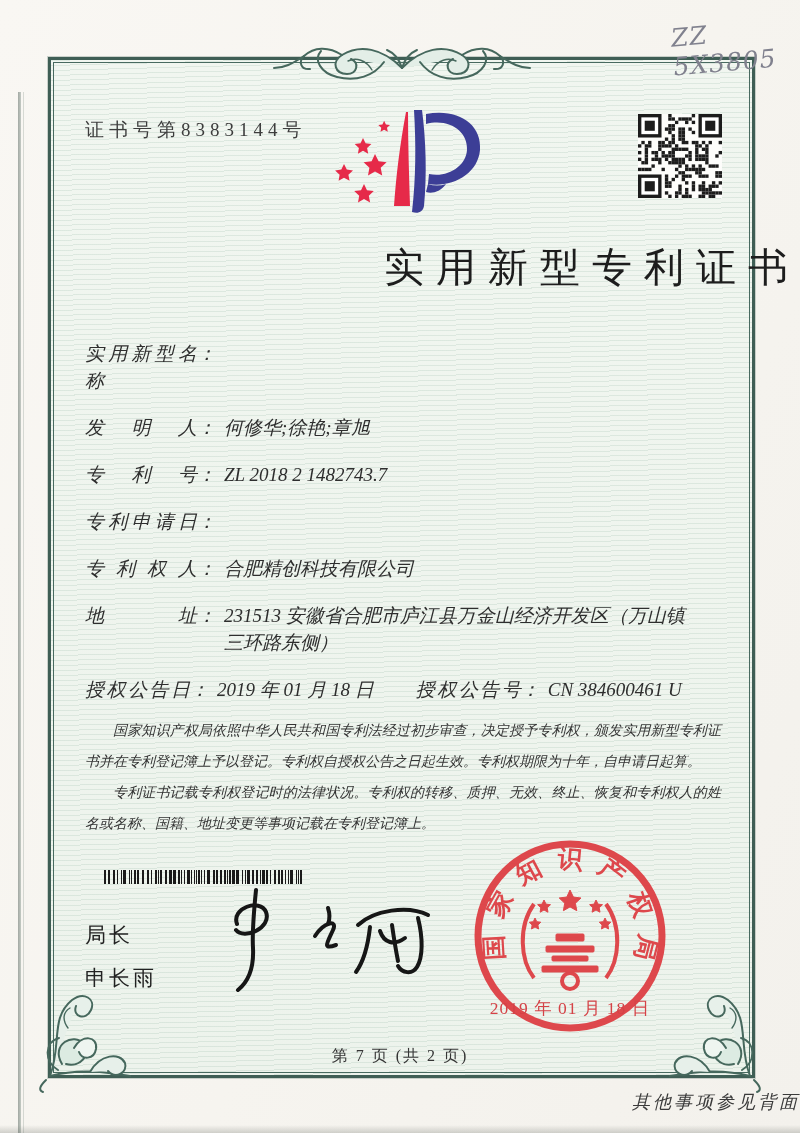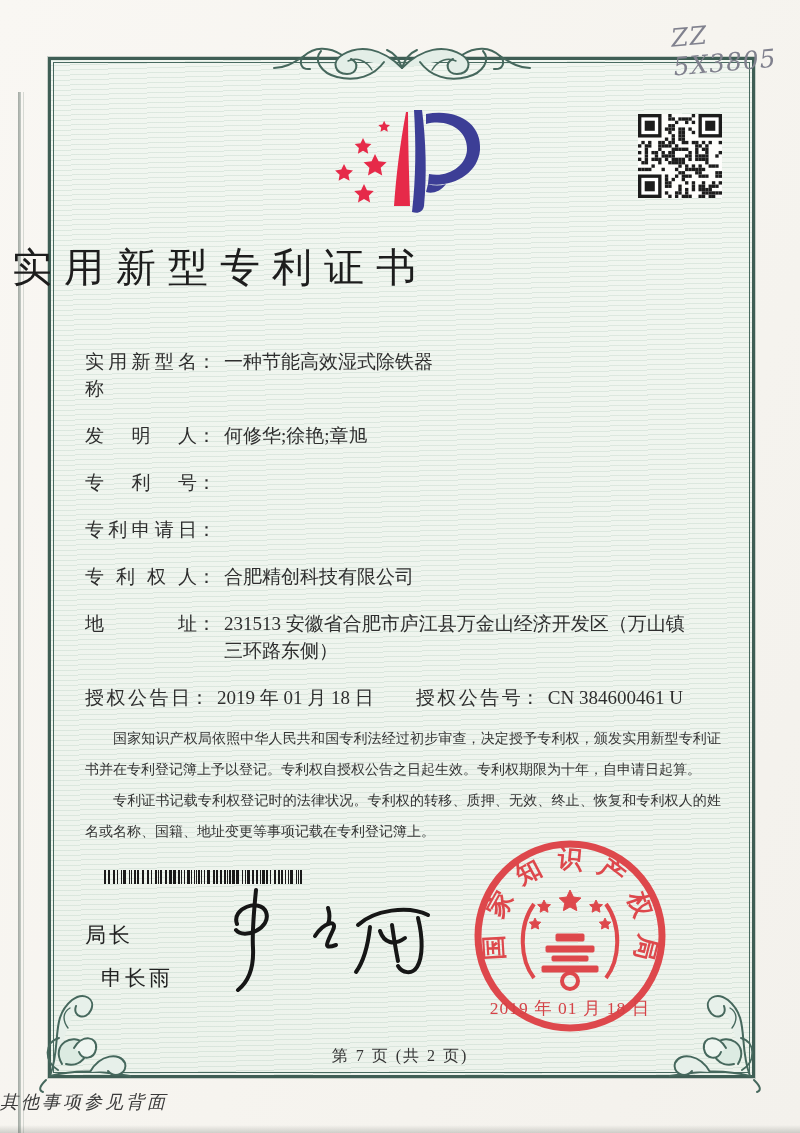--- a/index.html
+++ b/index.html
@@ -40,53 +40,53 @@
   .hand-note { position:absolute; left:672px; top:18px; width:130px; font-size:25px;
     color:#80818e; font-style:italic; letter-spacing:1px; transform:rotate(-5deg);
     font-family:"DejaVu Serif",serif; }
 
   .logo { position:absolute; left:330px; top:106px; width:172px; height:132px; }
   .logo svg { width:100%; height:100%; display:block; }
 
   .qr { position:absolute; left:638px; top:114px; width:84px; height:84px; background:#fdfdfb; }
   .qr svg { width:100%; height:100%; display:block; }
 
-  .title { position:absolute; left:0; top:240px; width:800px; text-align:left;
+  .title { position:absolute; left:0; top:240px; width:800px; text-align:right;
     font-size:40px; letter-spacing:12px; color:#1d1d1d; font-weight:500; text-indent:12px; }
 
-  .content { position:absolute; left:85px; top:348px; width:636px; color:#2e2e2e; }
+  .content { position:absolute; left:85px; top:340px; width:636px; color:#2e2e2e;font-style:italic; }
   .frow { display:flex; font-size:19px; line-height:27px; margin-bottom:20px; }
   .flabel { display:inline-block; width:112px; text-align:justify; text-align-last:justify;
     flex:0 0 112px; }
   .fcolon { flex:0 0 auto; margin-right:8px; }
   .fvalue { max-width:470px; }
   .grant-row { display:flex; font-size:19px; line-height:27px; margin-bottom:0; }
   .grant-pair { display:flex; }
   .grant-pair.second { margin-left:42px;justify-content:flex-end; }
   .glabel { display:inline-block; width:105px; text-align:justify; text-align-last:justify; }
 
   .paras { margin-top:12px; font-size:14px; line-height:31px; color:#333; text-align:justify; }
   .paras p { text-indent:2em; }
 
   .barcode { position:absolute; left:104px; top:870px; width:200px; height:14px; }
   .barcode svg { width:100%; height:100%; display:block; }
 
   .signer { position:absolute; left:85px; top:921px; font-family:Liberation Serif, serif;
     font-size:21px; color:#222; letter-spacing:3px; }
-  .signer .name { margin-top:15px;margin-left:16px; }
+  .signer .name { margin-top:15px; }
 
   .signature { position:absolute; left:212px; top:882px; width:235px; height:115px; }
   .signature svg { width:100%; height:100%; display:block; }
 
   .seal { position:absolute; left:468px; top:838px; width:204px; height:204px; }
   .seal svg { width:100%; height:100%; display:block; }
 
   .page-info { position:absolute; left:0; top:1046px; width:800px; text-align:center;
     font-size:16px; letter-spacing:2px; color:#353535; }
-  .back-note { position:absolute; left:0; top:1090px; width:800px; text-align:left;
+  .back-note { position:absolute; left:0; top:1090px; width:800px; text-align:right;
     font-size:18px; letter-spacing:3px; color:#3a3a3a; font-style:italic; }
 </style>
 </head>
 <body>
 
 <div class="page">
 
   <div class="edge-left"></div>
   <div class="edge-bottom"></div>
 
@@ -133,20 +133,21 @@
         <path d="M42,76 C50,62 66,64 64,77 C62,88 50,88 47,80" fill="#eef5f0"></path>
         <path d="M26,98 C12,90 12,70 27,66"></path>
         <path d="M14,108 C8,114 6,118 11,120"></path>
         <path d="M36,56 C30,48 31,40 38,36" stroke-width="1.4"></path>
       </g>
     </svg>
   </div>
 
   <div class="hand-note">ZZ 5X3805</div>
 
+  <div class="cert-no">证书号第8383144号</div>
 
   <div class="logo">
     <svg viewBox="0 0 172 132">
 
       <g fill="#e62a49">
         <path d="M52,14 l2.2,4.6 5,.6 -3.7,3.4 1,4.9 -4.5-2.5 -4.4,2.5 .9-4.9 -3.6-3.4 5-.6 z" transform="scale(0.82) translate(14,4)"></path>
         <path d="M33,32 l2.6,5.3 5.8,.7 -4.3,4 1.1,5.7 -5.2-2.9 -5.1,2.9 1-5.7 -4.2-4 5.8-.7 z"></path>
         <path d="M45,48 l3.6,7.3 8,.9 -5.9,5.5 1.5,7.9 -7.2-4 -7,4 1.4-7.9 -5.8-5.5 8-.9 z"></path>
         <path d="M14,58 l2.8,5.6 6.2,.8 -4.6,4.3 1.2,6.1 -5.6-3.1 -5.4,3.1 1-6.1 -4.5-4.3 6.2-.8 z"></path>
         <path d="M34,78 l3,6.2 6.8,.8 -5,4.7 1.3,6.7 -6.1-3.4 -6,3.4 1.2-6.7 -5-4.7 6.8-.8 z"></path>
@@ -367,32 +368,32 @@
       </svg>
   </div>
 
   <h1 class="title">实用新型专利证书</h1>
 
   <div class="content">
 
     <div class="frow">
       <span class="flabel">实用新型名称</span>
         <span class="fcolon">：</span>
-      <span class="fvalue">一种节能高效湿式除铁器</span>
     </div>
 
     <div class="frow">
       <span class="flabel">发明人</span>
         <span class="fcolon">：</span>
       <span class="fvalue">何修华;徐艳;章旭</span>
     </div>
 
     <div class="frow">
       <span class="flabel">专利号</span>
         <span class="fcolon">：</span>
+      <span class="fvalue">ZL 2018 2 1482743.7</span>
     </div>
 
     <div class="frow">
       <span class="flabel">专利申请日</span>
         <span class="fcolon">：</span>
     </div>
 
     <div class="frow">
       <span class="flabel">专利权人</span>
         <span class="fcolon">：</span>

